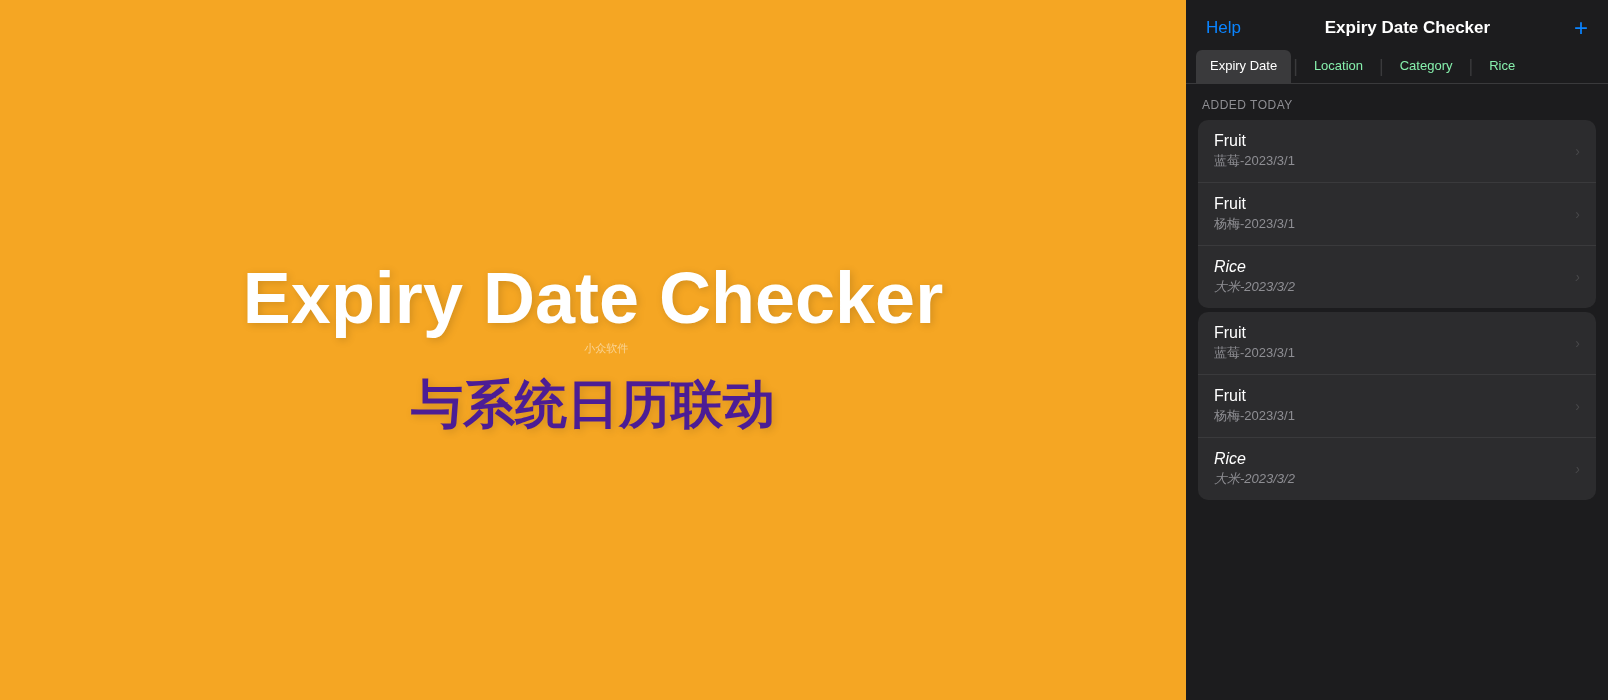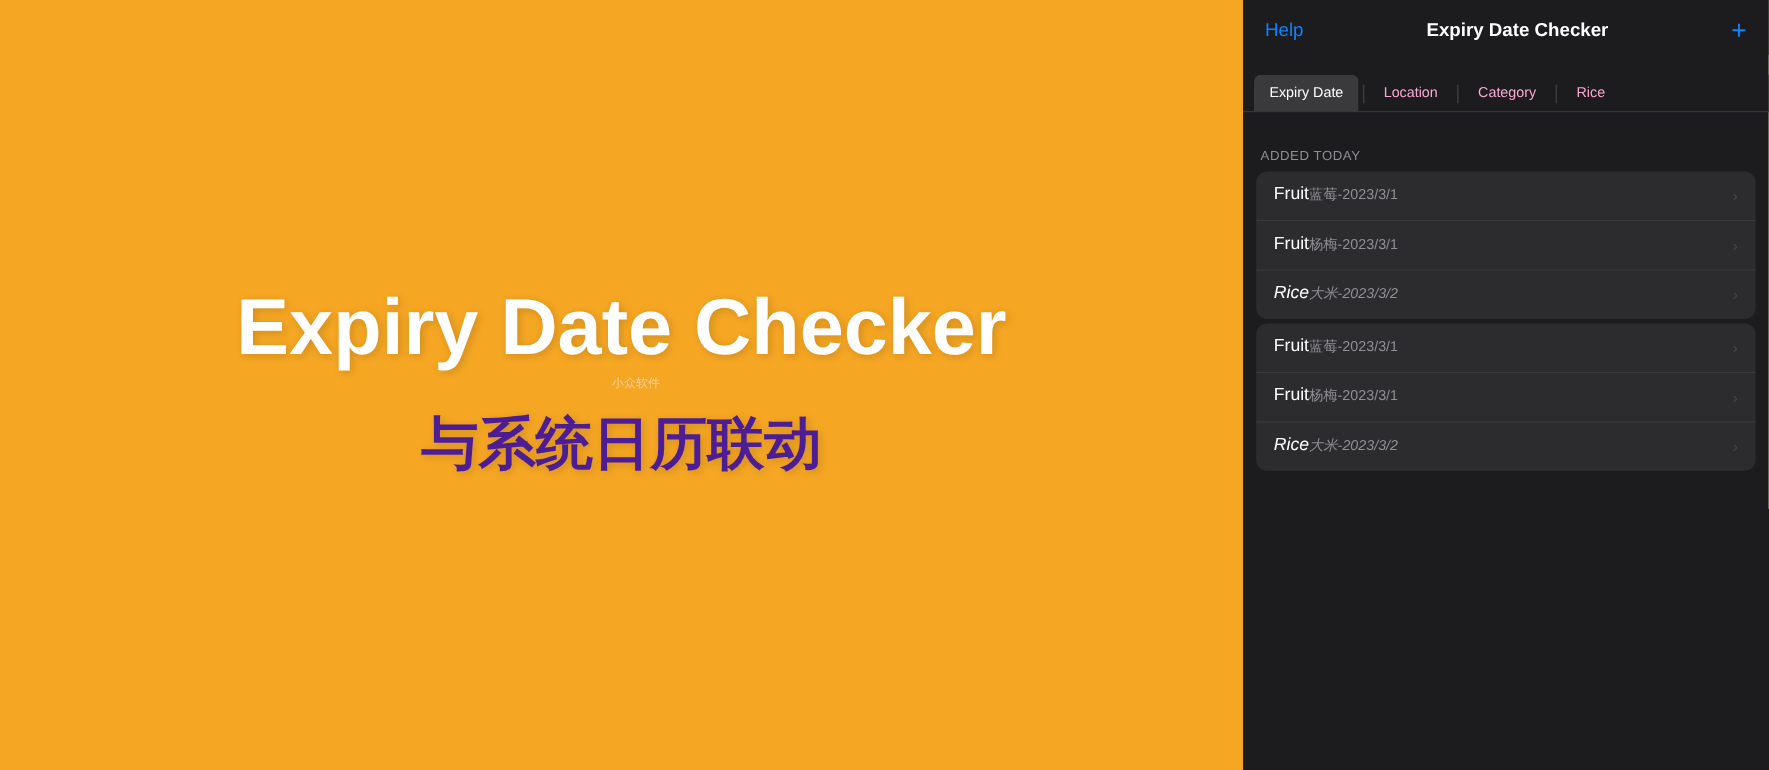--- a/index.html
+++ b/index.html
@@ -47,26 +47,25 @@
       font-size: 52px;
       font-weight: 700;
       color: #4c1d95;
       text-align: center;
       line-height: 1.4;
       text-shadow: 2px 2px 8px rgba(0,0,0,0.15);
     }
 
     
     .right-panel {
-      width: 478px;
+      width: 422px;
       background: #1c1c1e;
       display: flex;
       flex-direction: column;
       overflow: hidden;
-      gap: 18px;
     }
 
     
     .phone-topbar {
       background: #1c1c1e;
       padding: 16px 20px 10px;
       display: flex;
       align-items: center;
       justify-content: space-between;
     }
@@ -95,21 +94,21 @@
     .tab-bar {
       display: flex;
       background: #1c1c1e;
       padding: 0 10px;
       border-bottom: 1px solid #3a3a3c;
     }
 
     .tab-item {
       padding: 8px 14px;
       font-size: 13px;
-      color: #f9a8d4;
+      color: #86efac;
       cursor: pointer;
       border-bottom: 2px solid transparent;
       white-space: nowrap;
     }
 
     .tab-item.active {
       color: #fff;
       background: #3a3a3c;
       border-radius: 6px 6px 0 0;
     }
@@ -162,21 +161,21 @@
       cursor: pointer;
     }
 
     .list-row:last-child {
       border-bottom: none;
       font-style: italic;
     }
 
     .row-left {
       display: flex;
-      flex-direction: row;
+      flex-direction: column;
     }
 
     .row-title {
       color: #fff;
       font-size: 16px;
       font-weight: 500;
       margin-bottom: 2px;
     }
 
     .row-subtitle {

